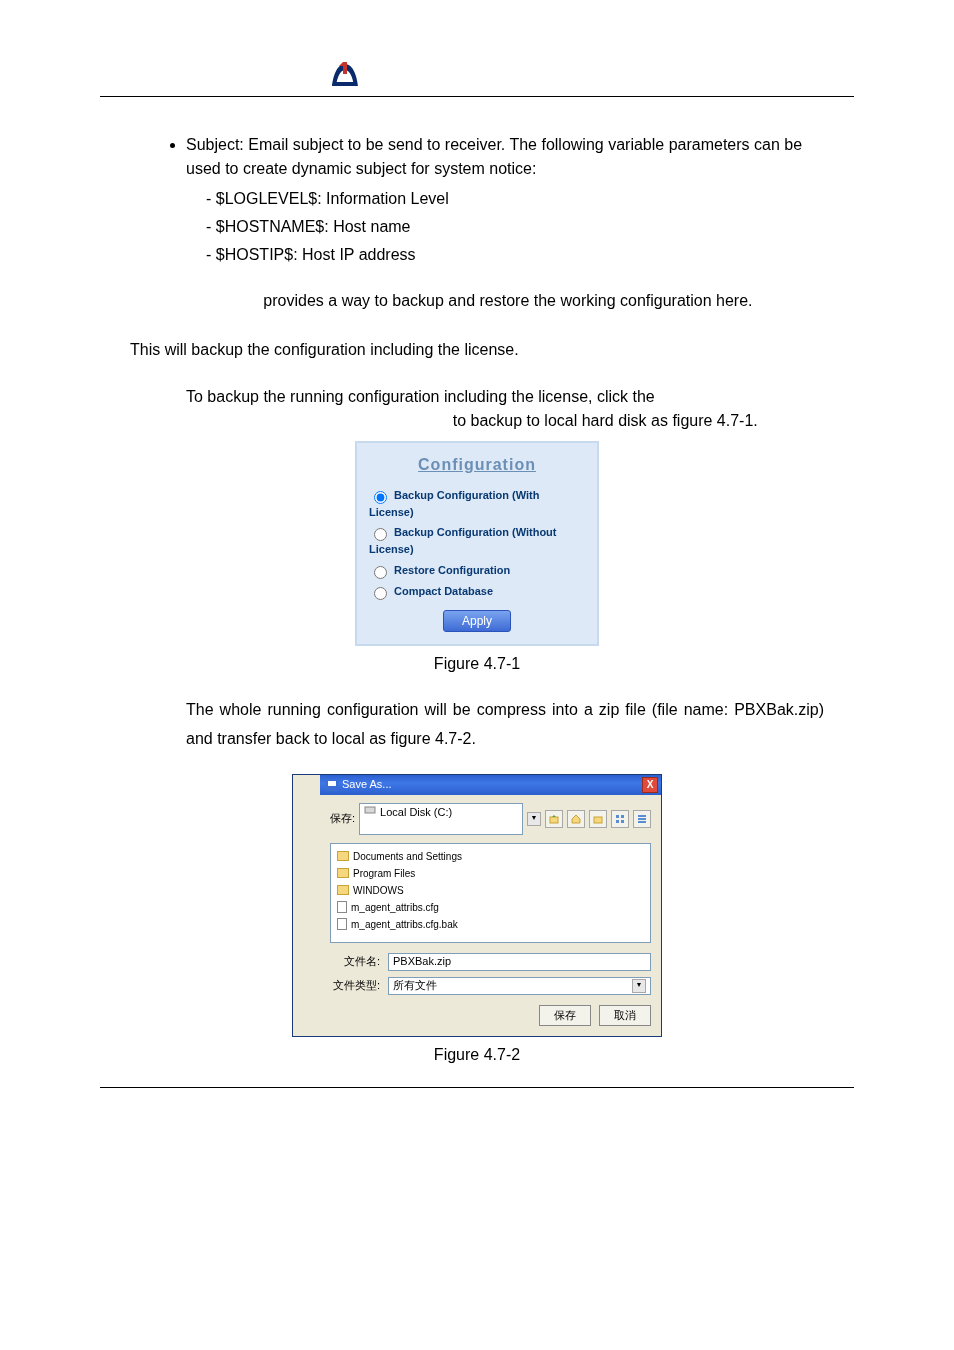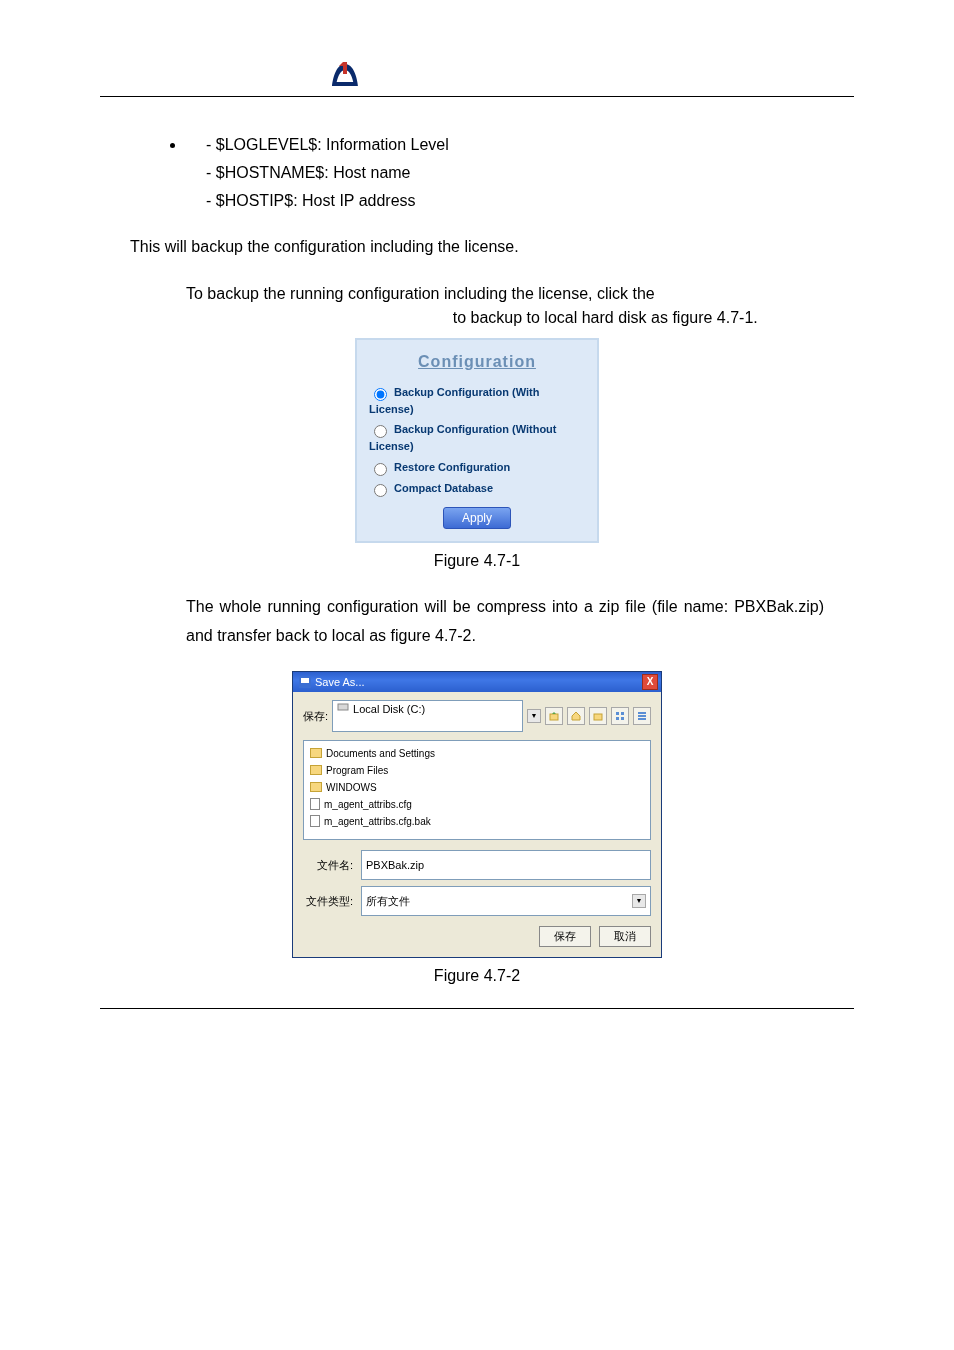--- a/index.html
+++ b/index.html
@@ -105,20 +105,21 @@
     padding: 3px 18px;
   }
   
   .saveas {
     width: 370px;
     margin: 10px auto 6px auto;
     border: 1px solid #1a3b7a;
     font-size: 11px;
     font-family: Tahoma, Arial, sans-serif;
     background: #ece9d8;
+    padding-left: 27px;
   }
   .saveas-titlebar {
     background: linear-gradient(#2b5fce, #3f77e6 40%, #2b5fce);
     color: #fff;
     height: 20px;
     display: flex;
     align-items: center;
     justify-content: space-between;
     padding: 0 3px 0 6px;
   }
@@ -213,21 +214,21 @@
     margin-bottom: 6px;
   }
   .saveas-label-row .lbl {
     width: 50px;
     text-align: right;
   }
   .saveas-label-row .input {
     flex: 1;
     border: 1px solid #7f9db9;
     background: #fff;
-    height: 30px;
+    height: 18px;
     display: flex;
     align-items: center;
     padding: 0 4px;
     justify-content: space-between;
   }
   .btn-row {
     display: flex;
     justify-content: flex-end;
     gap: 8px;
     margin-top: 10px;
@@ -254,28 +255,30 @@
     <path d="M13 2 L17 2 L17 14 L13 14 Z" fill="#c6332a"></path>
     <path d="M9 6 L13 2 L13 6 Z" fill="#c6332a"></path>
   </svg>
 </div>
 <hr class="top-rule">
 
 <div class="content">
 
   <ul class="main-list">
     <li>
+      <span>Subject: Email subject to be send to receiver. The following variable parameters can be used to create dynamic subject for system notice:</span>
       <ul class="sub-list">
         <li>$LOGLEVEL$: Information Level</li>
         <li>$HOSTNAME$: Host name</li>
         <li>$HOSTIP$: Host IP address</li>
       </ul>
     </li>
   </ul>
 
+  <div class="para justify" style="white-space: pre-wrap;">                              provides a way to backup and restore the working configuration here.</div>
 
   <div class="para">This will backup the configuration including the license.</div>
 
   <div class="indent-block">
     <div>To backup the running configuration including the license, click the</div>
     <div style="white-space: pre-wrap;">                                                            to backup to local hard disk as figure 4.7-1.</div>
   </div>
 
   <div class="config-panel">
     <div class="config-title">Configuration</div>

